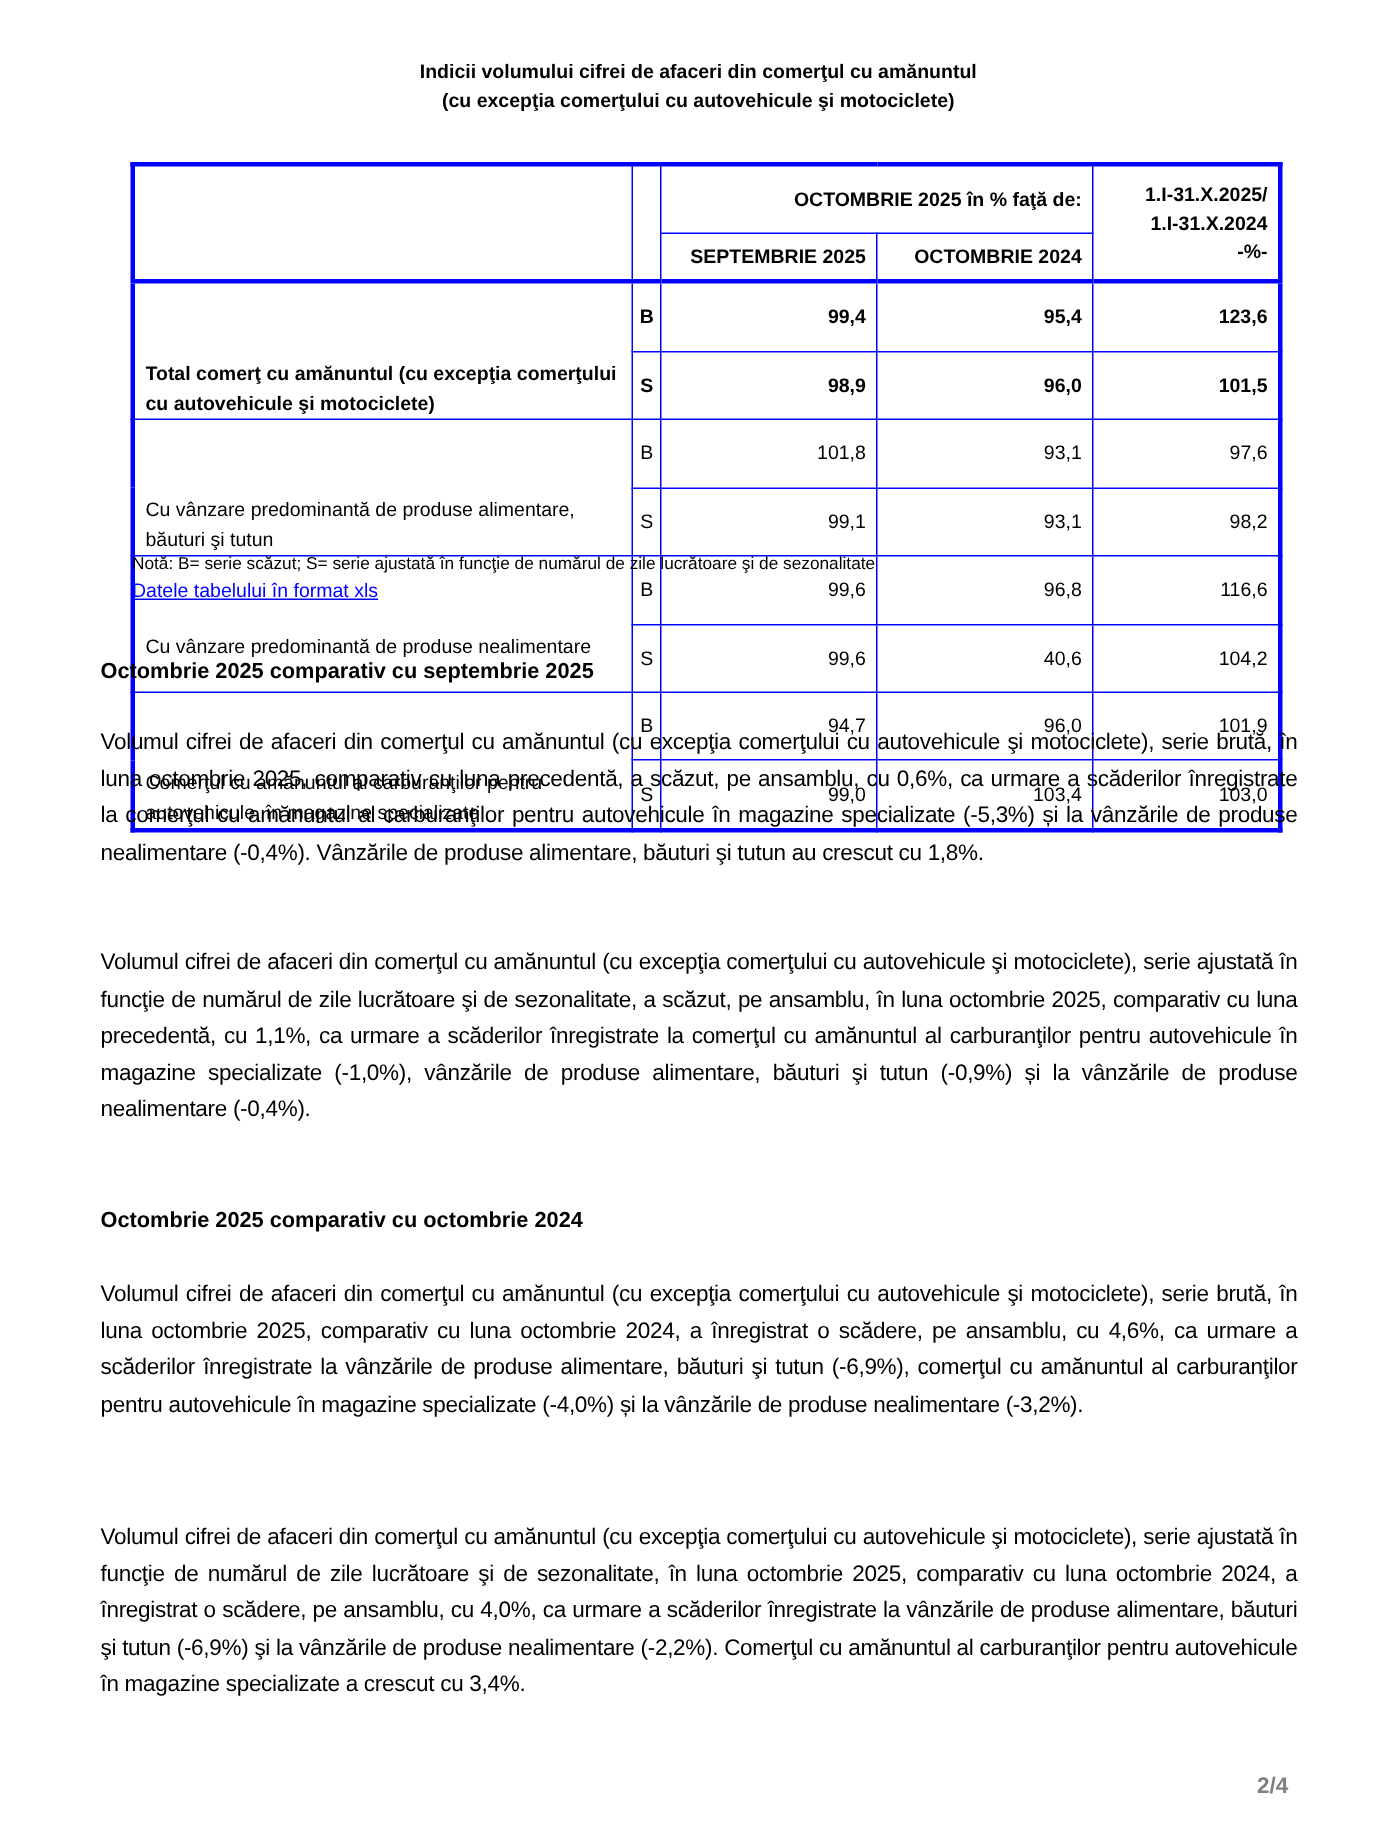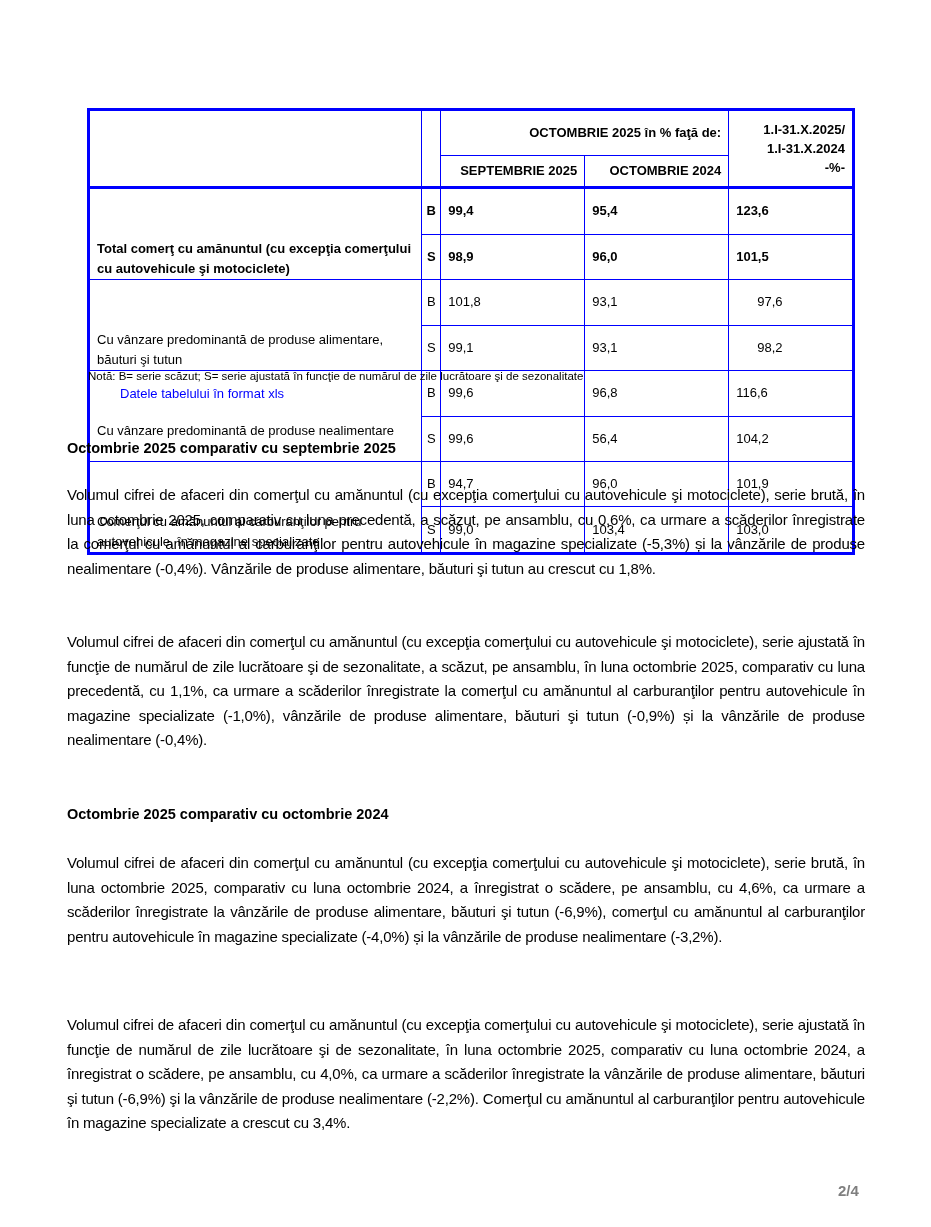--- a/index.html
+++ b/index.html
@@ -1,38 +1,40 @@
 <!DOCTYPE html>
 <html><head>
 <meta charset="utf-8">
 <style>
   html, body { margin: 0; padding: 0; background: #ffffff; }
   body { width: 931px; height: 1227px; position: relative; overflow: hidden; font-family: "Liberation Sans", sans-serif; color: #000; }
   .title { position: absolute; top: 38px; left: 0; width: 931px; text-align: center; font-weight: bold; font-size: 13px; line-height: 19px; }
   table.data { position: absolute; top: 108px; left: 87px; width: 768px; border-collapse: collapse; border: 3px solid #0000ff; font-size: 13px; }
   table.data td { border: 1px solid #0000ff; padding: 0 7px; height: 22px; line-height: 18px; }
-  table.data td.num { text-align: left; margin-top: 38px; }
+  table.data td.num { text-align: right; margin-top: 38px; }
   table.data td.bs { text-align: center; width: 10px; padding: 0 4px; }
   table.data tr.hdr-top td { height: 44px; }
   table.data tr.hdr-bot td { height: 30px; }
   table.data tr.bold td { font-weight: bold; }
   table.data tr.thick-top td { border-top: 3px solid #0000ff; }
   .hdr { font-weight: bold; text-align: right; font-size: 13px; }
   .label-cell { vertical-align: top; padding-top: 2px !important; }
   .label-clip { height: 40px; overflow: hidden; line-height: 20px; margin-top: 48px; }
   .note { position: absolute; top: 370px; left: 88px; font-size: 11.5px; }
-  .link { position: absolute; top: 386px; left: 88px; font-size: 13px; color: #0000ff; cursor: pointer; margin-left: 32px; }
+  .link { position: absolute; top: 386px; left: 88px; font-size: 13px; color: #0000ff; text-decoration: underline; cursor: pointer; }
   .heading { position: absolute; left: 67px; font-weight: bold; font-size: 14.5px; }
   .para { position: absolute; left: 67px; width: 798px; font-size: 15px; line-height: 24.6px; text-align: justify; font-family: "Liberation Sans Narrow", "Liberation Sans", sans-serif; letter-spacing: -0.2px; }
   .pagenum { position: absolute; top: 1182px; left: 838px; font-weight: bold; font-size: 15px; color: #7f7f7f; }
 </style>
 </head>
 <body>
 
 <div class="title">
+  <div>Indicii volumului cifrei de afaceri din comerţul cu amănuntul</div>
+  <div>(cu excepţia comerţului cu autovehicule şi motociclete)</div>
 </div>
 
 <table class="data">
   <tbody>
       <tr class="hdr-top">
     <td rowspan="2" style="width:315px;"></td>
     <td rowspan="2" class="bs"></td>
     <td colspan="2" class="hdr">OCTOMBRIE 2025 în % faţă de:</td>
     <td rowspan="2" class="hdr" style="width:108px; line-height:19px;">
       <div>1.I-31.X.2025/</div>
@@ -82,21 +84,21 @@
           <div class="label-clip">Cu vânzare predominantă de produse nealimentare</div>
         </td>
     <td class="bs">B</td>
     <td class="num">99,6</td>
     <td class="num">96,8</td>
     <td class="num">116,6</td>
   </tr>
   <tr>
     <td class="bs">S</td>
     <td class="num">99,6</td>
-    <td class="num">56,4</td>
+    <td class="num">40,6</td>
     <td class="num">104,2</td>
   </tr>
 
   <tr>
     <td rowspan="2" class="label-cell">
           <div class="label-clip">Comerţul cu amănuntul al carburanţilor pentru autovehicule, în magazine specializate</div>
         </td>
     <td class="bs">B</td>
     <td class="num">94,7</td>
     <td class="num">96,0</td>

